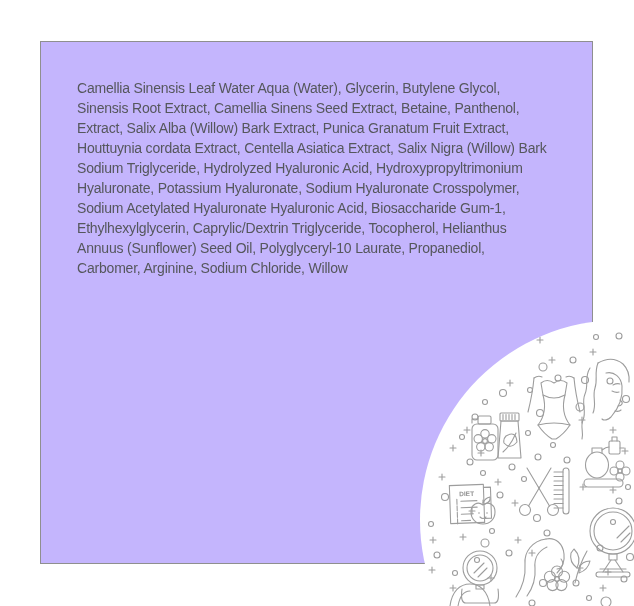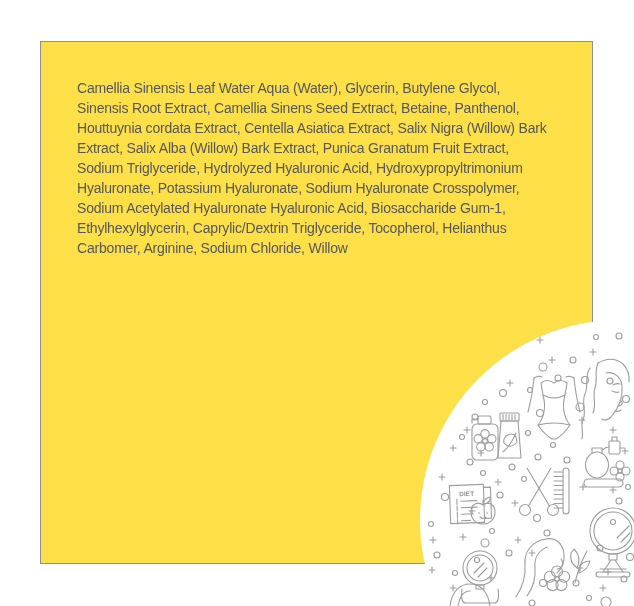--- a/index.html
+++ b/index.html
@@ -3,21 +3,21 @@
 <meta charset="utf-8">
 <style>
   html,body{margin:0;padding:0}
   body{
     width:634px;height:606px;position:relative;overflow:hidden;
     background:#ffffff;
     font-family:"Liberation Sans", sans-serif;
   }
   .frame{
     position:absolute;left:40px;top:41px;width:553px;height:523px;
-    box-sizing:border-box;border:1px solid #8f8f8f;background:#fde047;
+    box-sizing:border-box;border:1px solid #8f8f8f;background:#c4b5fd;
   }
   .ingredients{
     position:absolute;left:36px;top:36px;
     font-size:14px;line-height:20px;letter-spacing:-0.2px;
     color:#55575c;white-space:nowrap;
   }
   .illustration{
     position:absolute;right:0;bottom:0;width:250px;height:285px;display:block;
   }
   .diet-text{
@@ -27,26 +27,27 @@
 </style>
 </head>
 <body>
 
 <div class="page">
 
   <div class="frame">
     <div class="ingredients">
       <div class="line">Camellia Sinensis Leaf Water Aqua (Water), Glycerin, Butylene Glycol,</div>
       <div class="line">Sinensis Root Extract, Camellia Sinens Seed Extract, Betaine, Panthenol,</div>
+      <div class="line">Extract, Salix Alba (Willow) Bark Extract, Punica Granatum Fruit Extract,</div>
       <div class="line">Houttuynia cordata Extract, Centella Asiatica Extract, Salix Nigra (Willow) Bark</div>
-      <div class="line">Extract, Salix Alba (Willow) Bark Extract, Punica Granatum Fruit Extract,</div>
       <div class="line">Sodium Triglyceride, Hydrolyzed Hyaluronic Acid, Hydroxypropyltrimonium</div>
       <div class="line">Hyaluronate, Potassium Hyaluronate, Sodium Hyaluronate Crosspolymer,</div>
       <div class="line">Sodium Acetylated Hyaluronate Hyaluronic Acid, Biosaccharide Gum-1,</div>
       <div class="line">Ethylhexylglycerin, Caprylic/Dextrin Triglyceride, Tocopherol, Helianthus</div>
+      <div class="line">Annuus (Sunflower) Seed Oil, Polyglyceryl-10 Laurate, Propanediol,</div>
       <div class="line">Carbomer, Arginine, Sodium Chloride, Willow</div>
     </div>
   </div>
 
   <svg class="illustration" width="250" height="285" viewBox="0 0 250 285" xmlns="http://www.w3.org/2000/svg">
     <defs>
       <clipPath id="circ">
           <circle cx="236" cy="199" r="200"></circle>
         </clipPath>
       <path id="sp" d="M-3,0H3M0,-3V3"></path>

